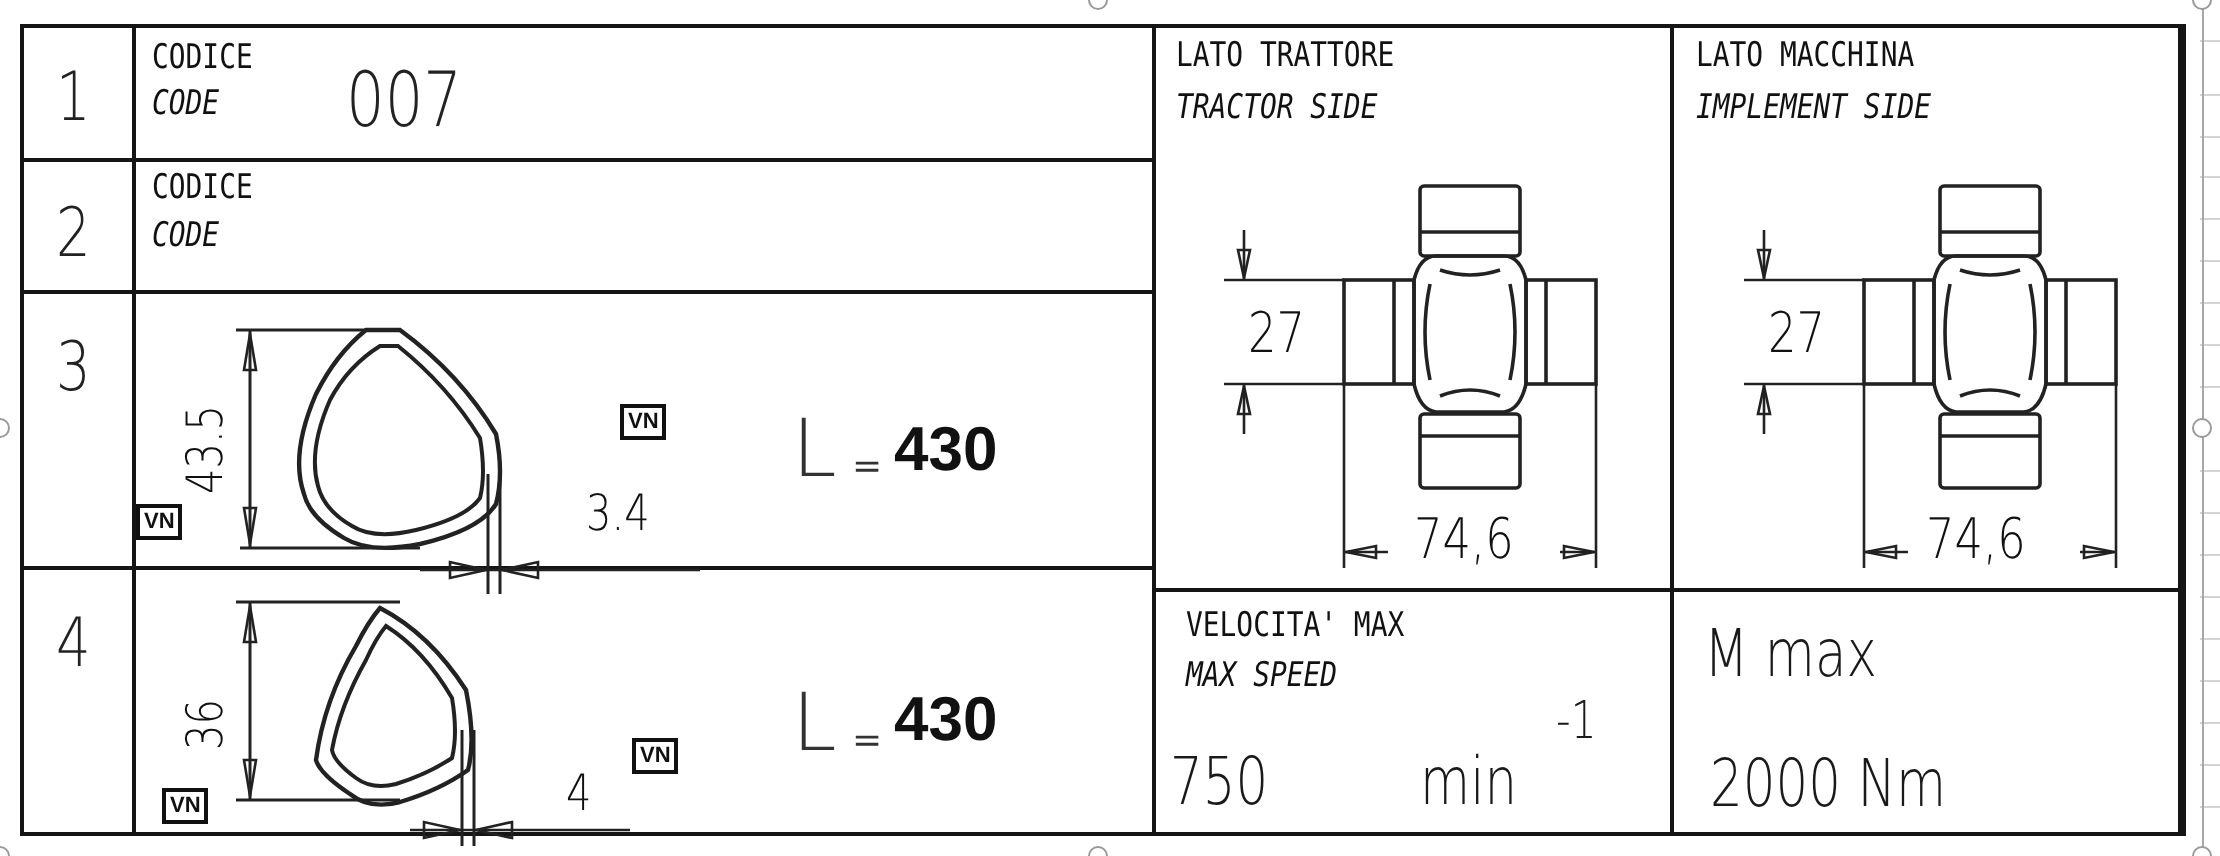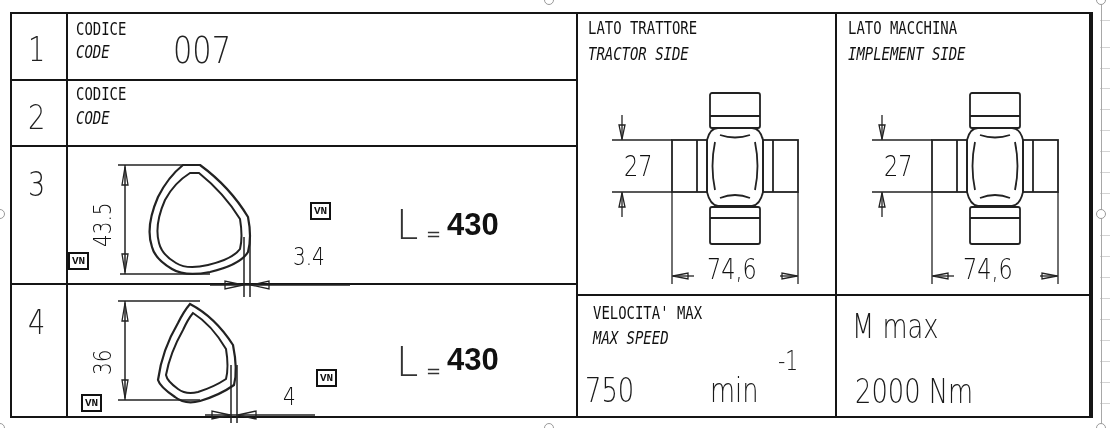--- a/index.html
+++ b/index.html
@@ -16,21 +16,21 @@
     .drawing { position: absolute; left: 10px; top: 12px; width: 1083px; height: 406px; }
     .ln { position: absolute; background: #151515; }
     .txt { position: absolute; white-space: nowrap; line-height: 1; }
     .num { font-family: "DejaVu Sans", sans-serif; font-weight: 300; font-size: 34px; color: #222; transform: scaleX(0.8); transform-origin: left top; }
     .lbl { font-family: "DejaVu Sans Mono", monospace; font-size: 17px; transform: scaleX(0.82); transform-origin: left top; letter-spacing: 0px; }
     .lbl.it { font-style: italic; }
     .big { font-family: "DejaVu Sans", sans-serif; font-weight: 300; font-size: 33px; transform: scaleX(0.78); transform-origin: left top; color: #1a1a1a; }
     .L430 { font-family: "Liberation Sans", sans-serif; font-weight: bold; font-size: 31px; }
     .Lsym { font-family: "DejaVu Sans", sans-serif; font-weight: 200; font-size: 40px; color: #333; }
     .eq { font-family: "DejaVu Sans", sans-serif; font-size: 18px; color: #333; }
-    .vn { position: absolute; border: 2px solid #111; font-family: Liberation Mono, monospace; font-size: 11px; font-weight: bold; padding: 0 2px; line-height: 14px; background: #fff; }
+    .vn { position: absolute; border: 2px solid #111; font-family: Liberation Sans, sans-serif; font-size: 11px; font-weight: bold; padding: 0 2px; line-height: 14px; background: #fff; }
     .dim { font-family: "DejaVu Sans", sans-serif; font-weight: 300; font-size: 25px; transform: scaleX(0.8); transform-origin: left top; }
     svg { position: absolute; overflow: visible; }
   </style>
 </head>
 <body>
 
 <div class="sheet-grid">
   <div class="gl" style="top:20px"></div>
     <div class="gl" style="top:47px"></div>
     <div class="gl" style="top:68px"></div>

